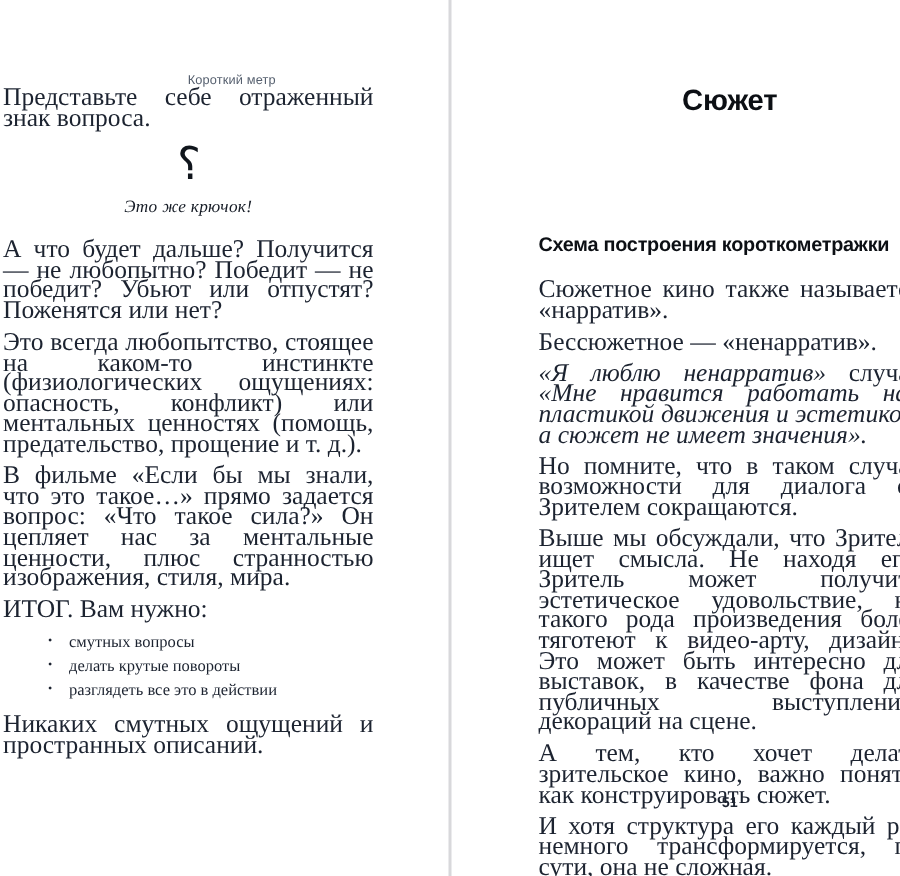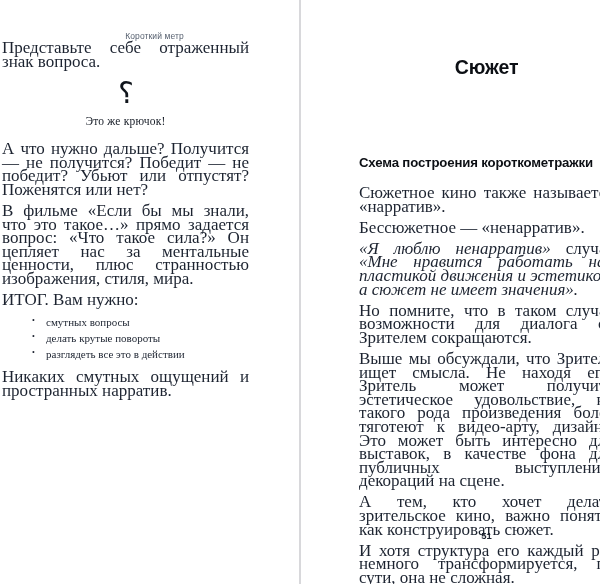--- a/index.html
+++ b/index.html
@@ -54,21 +54,21 @@
     width: 255px;
   }
 
   
   .running-head {
     font-family: "Liberation Sans", sans-serif;
     font-size: 8.5px;
     color: #555f6e;
     letter-spacing: .1px;
     text-align: center;
-    padding-top: 31px;
+    padding-top: 48px;
     margin-left: 58px;
   }
 
   
   p.para {
     margin: 0 0 7.5px 0;
     font-size: 17px;
     line-height: 13.6px;
     text-align: justify;
     text-justify: inter-word;
@@ -88,20 +88,21 @@
   .glyph-figure .glyph {
     display: inline-block;
     font-family: "DejaVu Sans", sans-serif;
     font-size: 30px;
     line-height: 30px;
     color: #10151c;
     transform: scaleX(-1);
   }
   .caption {
     text-align: center;
+    font-style: italic;
     font-size: 11.5px;
     line-height: 14px;
     margin: 2px 0 14px 0;
     letter-spacing: .2px;
     color: #151b25;
   }
 
   
   ul.bullets {
     margin: 2px 0 8px 0;
@@ -171,31 +172,32 @@
       <div class="running-head">Короткий метр</div>
 
       <p class="para">Представьте себе отраженный знак вопроса.</p>
 
       <div class="glyph-figure">
         <span class="glyph">?</span>
       </div>
 
       <div class="caption">Это же крючок!</div>
 
-      <p class="para">А что нужно дальше? Получится — не получится? Победит — не победит? Убьют или отпустят? Поженятся или нет?</p>
+      <p class="para">А что будет дальше? Получится — не любопытно? Победит — не победит? Убьют или отпустят? Поженятся или нет?</p>
+      <p class="para">Это всегда любопытство, стоящее на каком-то инстинкте (физиологических ощущениях: опасность, конфликт) или ментальных ценностях (помощь, предательство, прощение и т. д.).</p>
       <p class="para">В фильме «Если бы мы знали, что это такое…» прямо задается вопрос: «Что такое сила?» Он цепляет нас за ментальные ценности, плюс странностью изображения, стиля, мира.</p>
       <p class="para">ИТОГ. Вам нужно:</p>
 
       <ul class="bullets">
         <li>смутных вопросы</li>
         <li>делать крутые повороты</li>
         <li>разглядеть все это в действии</li>
       </ul>
 
-      <p class="para">Никаких смутных ощущений и пространных нарратив.</p>
+      <p class="para">Никаких смутных ощущений и пространных описаний.</p>
     </div>
   </div>
 
   <div class="page" id="page-right">
     <div id="right-col">
 
       <div class="chapter-title">Сюжет</div>
 
       <div class="spacer-right-head"></div>
 

